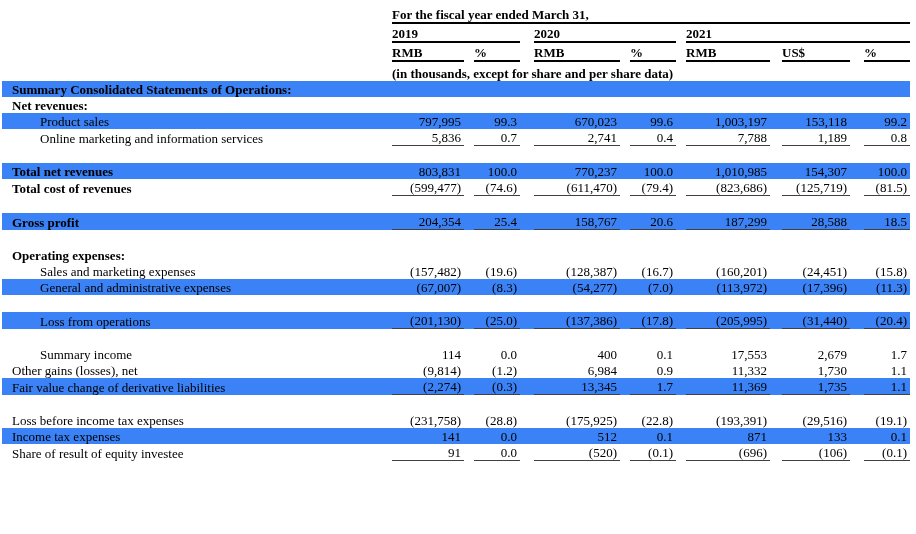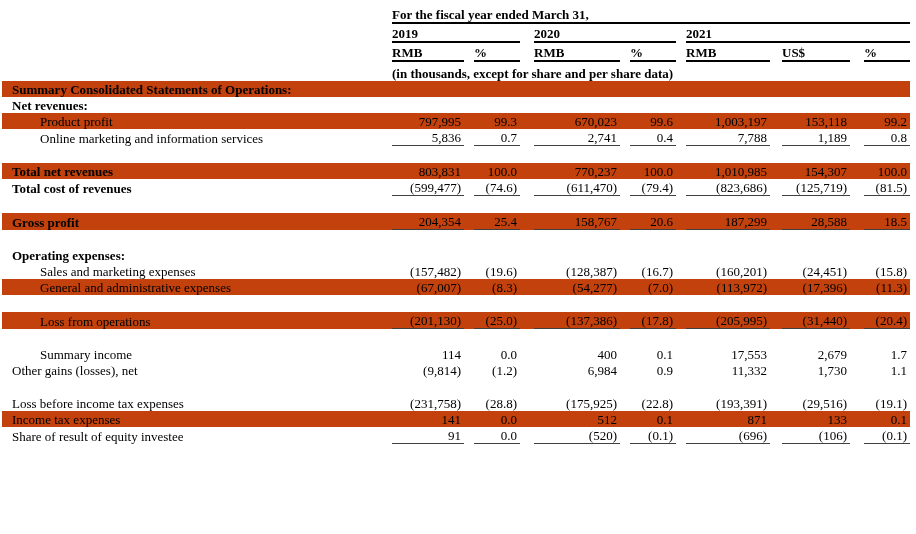--- a/index.html
+++ b/index.html
@@ -27,21 +27,21 @@
     overflow: visible;
   }
   thead td { font-weight: bold; }
   .b { font-weight: bold; }
   .c { text-align: left; }
   .num { text-align: right; padding-right: 3px; }
   .ul { border-bottom: 1px solid #404040; }
   .bb2 { border-bottom: 2px solid #000; }
   .lbl { padding-left: 10px; }
   .lbl.ind1 { padding-left: 38px; }
-  tr.shade { background: #c2410c; }
+  tr.shade { background: #3b82f6; }
   tr.blank td { height: 17px; }
   .periodrow td { height: 19px; }
   .yearrow td { height: 17px; }
   .colrow td { height: 17px; }
   .noterow td { height: 19px; }
 </style>
 </head>
 <body>
 
 <div>
@@ -123,21 +123,21 @@
           <td></td>
           <td class="num"></td>
           <td></td>
           <td class="num"></td>
           <td></td>
           <td class="num"></td>
           <td></td>
           <td class="num"></td>
         </tr>
         <tr class="shade">
-          <td class="lbl ind1">Product profit</td>
+          <td class="lbl ind1">Product sales</td>
           <td class="num">797,995</td>
           <td></td>
           <td class="num">99.3</td>
           <td></td>
           <td class="num">670,023</td>
           <td></td>
           <td class="num">99.6</td>
           <td></td>
           <td class="num">1,003,197</td>
           <td></td>
@@ -377,20 +377,36 @@
           <td></td>
           <td class="num">6,984</td>
           <td></td>
           <td class="num">0.9</td>
           <td></td>
           <td class="num">11,332</td>
           <td></td>
           <td class="num">1,730</td>
           <td></td>
           <td class="num">1.1</td>
+        </tr>
+        <tr class="shade">
+          <td class="lbl ind0">Fair value change of derivative liabilities</td>
+          <td class="num ul">(2,274)</td>
+          <td></td>
+          <td class="num ul">(0.3)</td>
+          <td></td>
+          <td class="num ul">13,345</td>
+          <td></td>
+          <td class="num ul">1.7</td>
+          <td></td>
+          <td class="num ul">11,369</td>
+          <td></td>
+          <td class="num ul">1,735</td>
+          <td></td>
+          <td class="num ul">1.1</td>
         </tr>
         <tr class="blank">
           <td class="lbl ind0"></td>
           <td class="num"></td>
           <td></td>
           <td class="num"></td>
           <td></td>
           <td class="num"></td>
           <td></td>
           <td class="num"></td>

